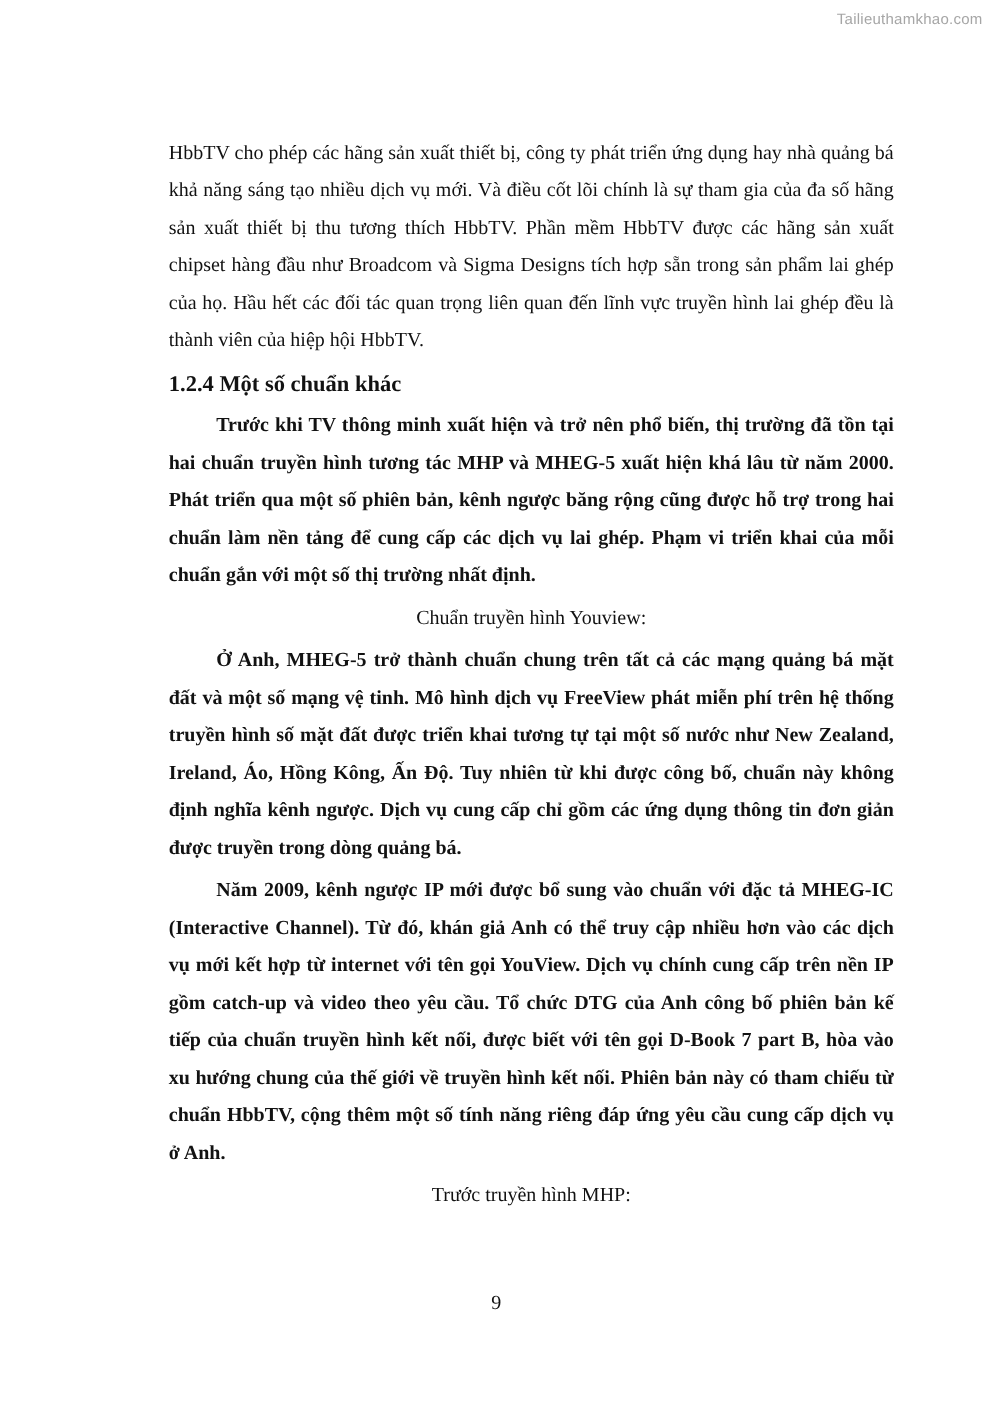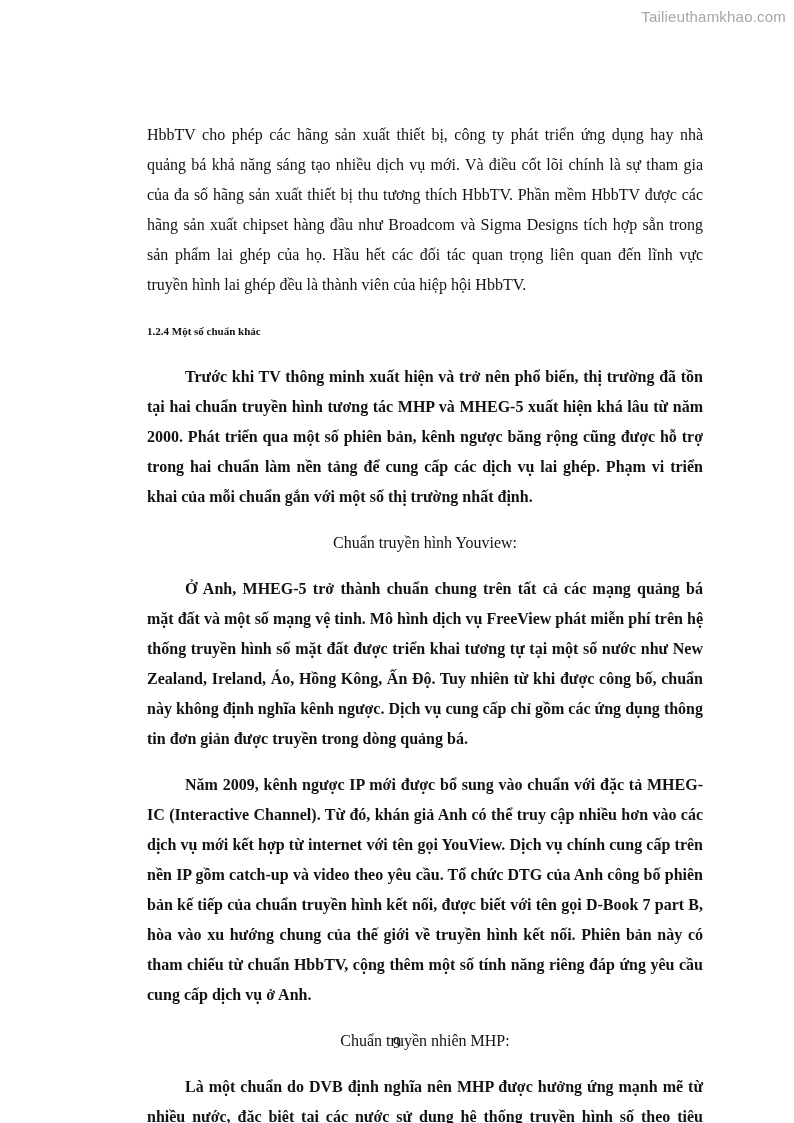--- a/index.html
+++ b/index.html
@@ -14,39 +14,39 @@
     background: #ffffff;
     overflow: hidden;
     font-family: "Liberation Serif", serif;
     color: #121212;
   }
   .watermark {
     position: absolute;
     top: 8px;
     right: 8px;
     font-family: "Liberation Sans", sans-serif;
-    font-size: 15px;
+    font-size: 12px;
     color: #a6a6a6;
     letter-spacing: 0.2px;
   }
   .content {
     position: absolute;
     top: 104px;
     left: 131px;
     width: 588px;
     font-size: 16px;
     line-height: 30px;
     text-align: justify;
   }
   .content p, .content h3 {
-    margin: 16px;
+    margin: 4px;
     padding: 0;
   }
   .heading {
-    font-size: 11px;
+    font-size: 18px;
     font-weight: bold;
     text-align: left;
   }
   .para.indent {
     text-indent: 38px;
     font-weight: bold;
   }
   .para.label {
     text-align: center;
   }
@@ -75,21 +75,20 @@
     <h3 class="heading">1.2.4 Một số chuẩn khác</h3>
 
     <p class="para indent">Trước khi TV thông minh xuất hiện và trở nên phổ biến, thị trường đã tồn tại hai chuẩn truyền hình tương tác MHP và MHEG-5 xuất hiện khá lâu từ năm 2000. Phát triển qua một số phiên bản, kênh ngược băng rộng cũng được hỗ trợ trong hai chuẩn làm nền tảng để cung cấp các dịch vụ lai ghép. Phạm vi triển khai của mỗi chuẩn gắn với một số thị trường nhất định.</p>
 
     <p class="para label">Chuẩn truyền hình Youview:</p>
 
     <p class="para indent">Ở Anh, MHEG-5 trở thành chuẩn chung trên tất cả các mạng quảng bá mặt đất và một số mạng vệ tinh. Mô hình dịch vụ FreeView phát miễn phí trên hệ thống truyền hình số mặt đất được triển khai tương tự tại một số nước như New Zealand, Ireland, Áo, Hồng Kông, Ấn Độ. Tuy nhiên từ khi được công bố, chuẩn này không định nghĩa kênh ngược. Dịch vụ cung cấp chỉ gồm các ứng dụng thông tin đơn giản được truyền trong dòng quảng bá.</p>
 
     <p class="para indent">Năm 2009, kênh ngược IP mới được bổ sung vào chuẩn với đặc tả MHEG-IC (Interactive Channel). Từ đó, khán giả Anh có thể truy cập nhiều hơn vào các dịch vụ mới kết hợp từ internet với tên gọi YouView. Dịch vụ chính cung cấp trên nền IP gồm catch-up và video theo yêu cầu. Tổ chức DTG của Anh công bố phiên bản kế tiếp của chuẩn truyền hình kết nối, được biết với tên gọi D-Book 7 part B, hòa vào xu hướng chung của thế giới về truyền hình kết nối. Phiên bản này có tham chiếu từ chuẩn HbbTV, cộng thêm một số tính năng riêng đáp ứng yêu cầu cung cấp dịch vụ ở Anh.</p>
 
-    <p class="para label">Chuẩn truyền nhiên MHP:</p>
+    <p class="para label">Trước truyền hình MHP:</p>
 
-    <p class="para indent">Là một chuẩn do DVB định nghĩa nên MHP được hưởng ứng mạnh mẽ từ nhiều nước, đặc biệt tại các nước sử dụng hệ thống truyền hình số theo tiêu chuẩn</p>
 
   </div>
 
   <div class="page-number">9</div>
 
 </div>
 
 </body></html>

